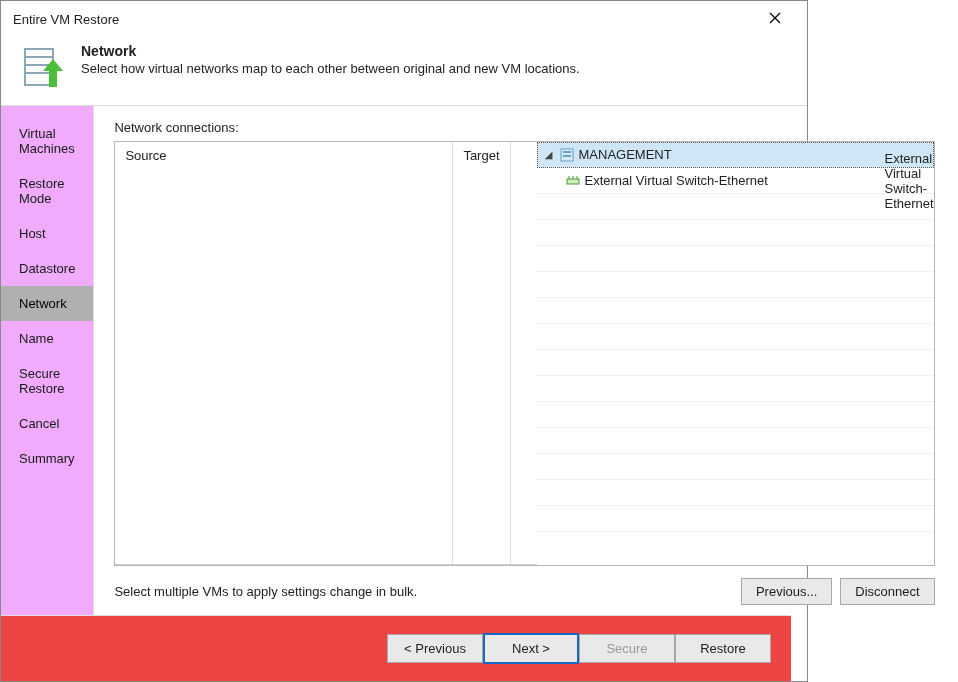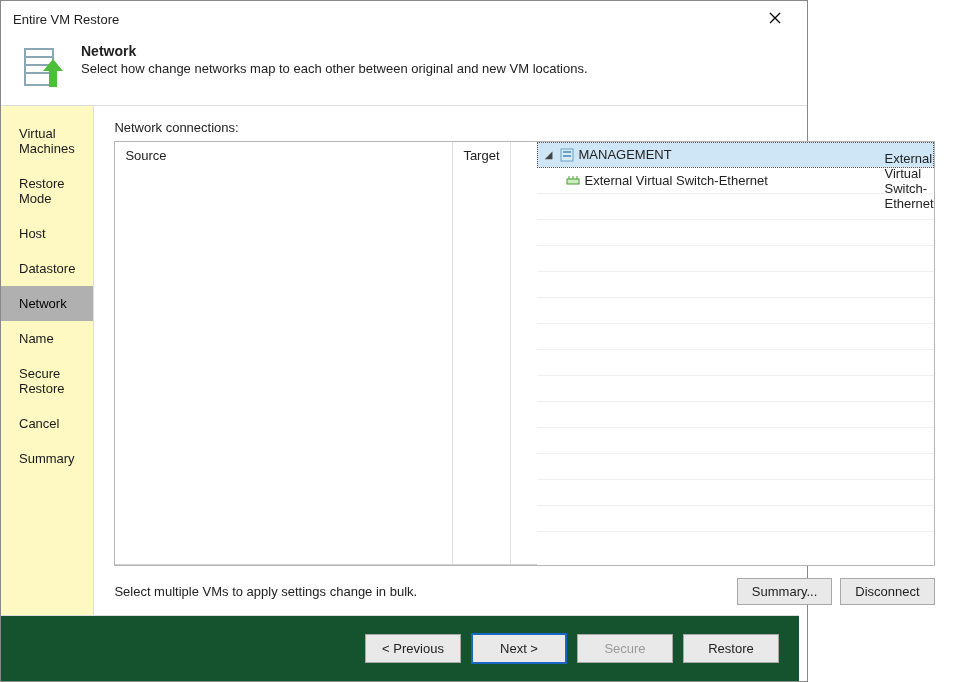--- a/index.html
+++ b/index.html
@@ -10,21 +10,21 @@
   .titlebar .title { font-size:13px; color:#222; }
   .titlebar .close { margin-left:auto; width:40px; height:36px; display:flex; align-items:center; justify-content:center; font-size:16px; color:#000; }
   
   .header { padding:6px 18px 14px 18px; display:flex; align-items:flex-start; gap:14px; }
   .header-icon { width:48px; height:48px; flex:0 0 auto; display:flex; align-items:center; justify-content:center; }
   .header-text .h-title { font-weight:700; font-size:14px; margin-bottom:2px; }
   .header-text .h-sub { font-size:13px; color:#222; }
   
   .body { display:flex; height:calc(100% - 36px - 70px - 66px); border-top:1px solid #ddd; }
   @media all { .body { height:calc(682px - 36px - 70px - 66px); } }
-  .sidebar { width:228px; background:#fef9c3; padding:10px 0; border-right:1px solid #ddd; }
+  .sidebar { width:228px; background:#f0abfc; padding:10px 0; border-right:1px solid #ddd; }
   .side-item { padding:10px 18px; font-size:13px; color:#1a1a1a; }
   .side-item.active { background:#b0b0b0; color:#000; }
   .content { flex:1; padding:14px 20px 10px 20px; display:flex; flex-direction:column; }
   .sect-label { font-size:13px; margin-bottom:6px; }
   .grid { border:1px solid #b5b5b5; flex:1; display:flex; flex-direction:row; background:#fff; }
   .grid-head { display:flex; border-bottom:1px solid #d0d0d0; background:#fff; }
   .col { padding:6px 10px; font-size:13px; }
   .col.source { width:338px; border-right:1px solid #e0e0e0; }
   .col.target { flex:1; border-right:1px solid #e0e0e0; }
   .col.last { width:26px; }
@@ -36,21 +36,21 @@
   .tri { font-size:10px; color:#444; width:12px; text-align:center; }
   .host-icon, .net-icon { display:inline-flex; width:16px; height:16px; align-items:center; justify-content:center; }
   .indent1 { padding-left:28px !important; }
   .below-grid { display:flex; align-items:center; margin-top:12px; gap:8px; }
   .below-grid .hint { flex:1; font-size:13px; }
   .btn { border:1px solid #a8a8a8; background:#e9e9e9; padding:5px 14px; font-size:13px; min-width:86px; text-align:center; }
   .btn.small { min-width:78px; }
   .btn.primary { border:2px solid #1a66c4; background:#e9e9e9; padding:4px 13px; }
   .btn.disabled { color:#9a9a9a; }
   
-  .footer { position:absolute; left:0; right:8px; bottom:0; height:66px; border-top:1px solid #ddd; display:flex; align-items:center; justify-content:flex-end; padding:0 20px; gap:10px; background:#14532d; }
+  .footer { position:absolute; left:0; right:16px; bottom:0; height:66px; border-top:1px solid #ddd; display:flex; align-items:center; justify-content:flex-end; padding:0 20px; background:#ef4444; }
   .footer .btn { min-width:96px; padding:6px 14px; }
 </style>
 </head>
 <body>
 
 <div class="window">
 
   <div class="titlebar">
     <div class="title">Entire VM Restore</div>
     <div class="close">
@@ -67,21 +67,21 @@
       <svg width="48" height="48" viewBox="0 0 48 48">
         <rect x="6" y="6" width="28" height="36" fill="none" stroke="#8aa7b5" stroke-width="2"></rect>
         <line x1="6" y1="14" x2="34" y2="14" stroke="#8aa7b5" stroke-width="2"></line>
         <line x1="6" y1="22" x2="34" y2="22" stroke="#8aa7b5" stroke-width="2"></line>
         <line x1="6" y1="30" x2="34" y2="30" stroke="#8aa7b5" stroke-width="2"></line>
         <path d="M30 44 L30 28 L24 28 L34 16 L44 28 L38 28 L38 44 Z" fill="#4bbf3a"></path>
       </svg>
     </div>
     <div class="header-text">
       <div class="h-title">Network</div>
-      <div class="h-sub">Select how change networks map to each other between original and new VM locations.</div>
+      <div class="h-sub">Select how virtual networks map to each other between original and new VM locations.</div>
     </div>
   </div>
 
   <div class="body">
 
     <div class="sidebar">
       <div class="side-item">Virtual Machines</div>
       <div class="side-item">Restore Mode</div>
       <div class="side-item">Host</div>
       <div class="side-item">Datastore</div>
@@ -183,21 +183,21 @@
             </div>
           <div class="row">
               <div class="c1"></div>
               <div class="c2"></div>
             </div>
         </div>
       </div>
 
       <div class="below-grid">
         <div class="hint">Select multiple VMs to apply settings change in bulk.</div>
-        <div class="btn small">Summary...</div>
+        <div class="btn small">Previous...</div>
         <div class="btn small">Disconnect</div>
       </div>
     </div>
   </div>
 
   <div class="footer">
     <div class="btn">&lt; Previous</div>
     <div class="btn primary">Next &gt;</div>
     <div class="btn disabled">Secure</div>
     <div class="btn">Restore</div>

